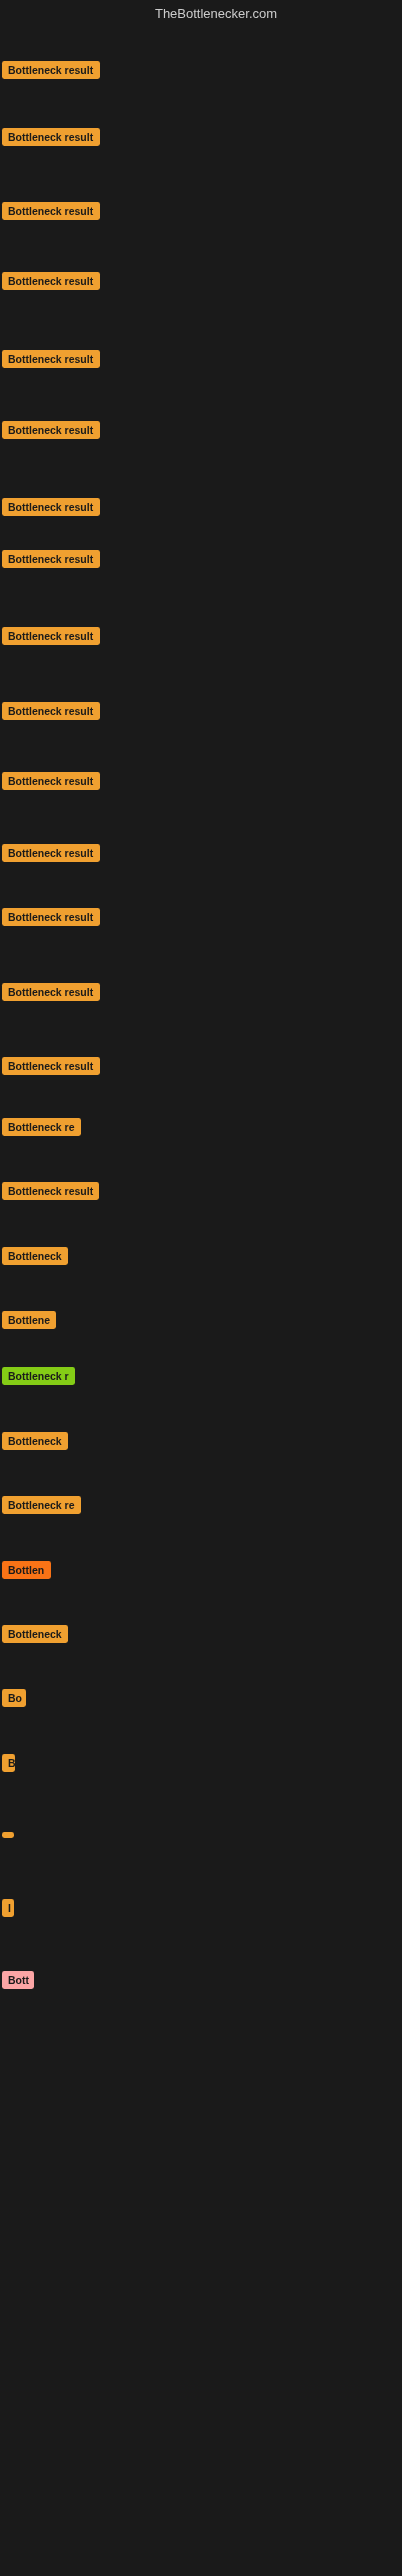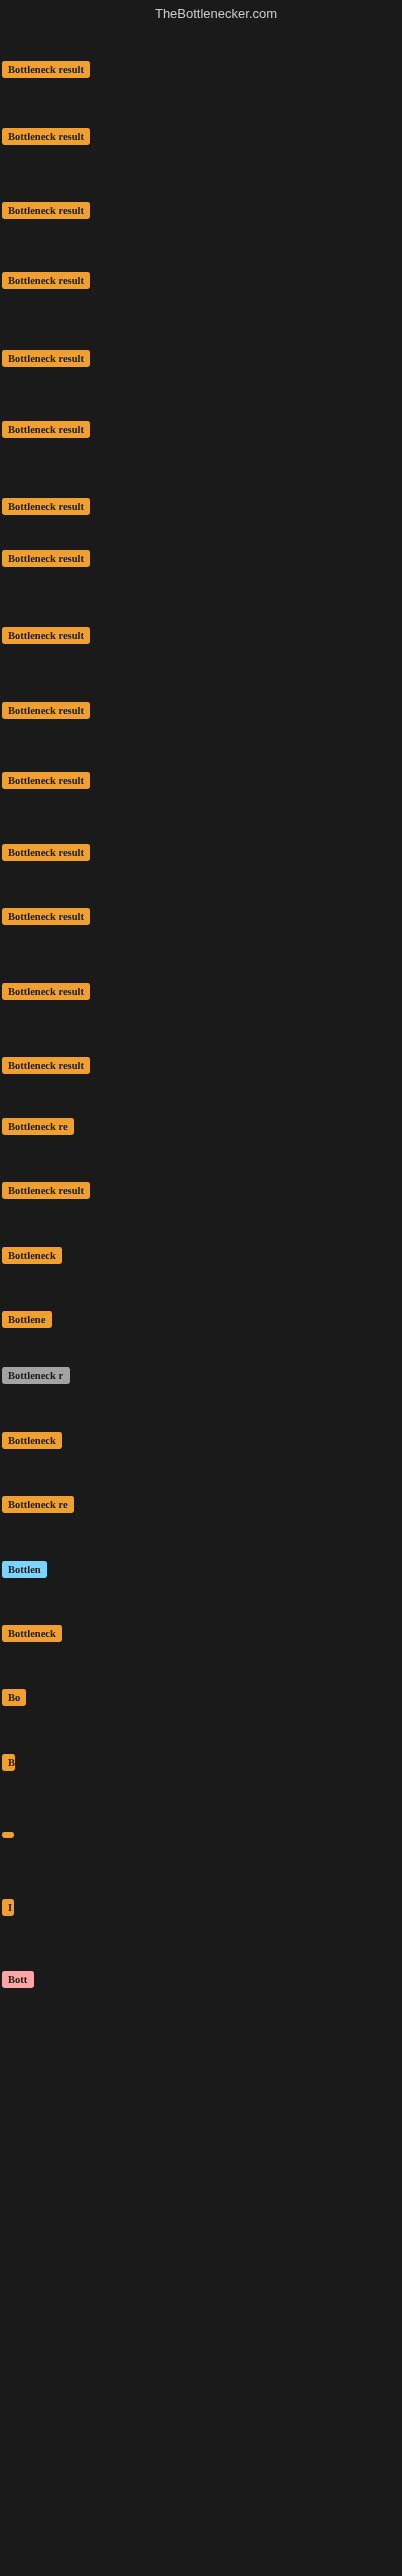--- a/index.html
+++ b/index.html
@@ -21,44 +21,44 @@
       padding: 6.4px 0 9.7px 0;
       font-weight: normal;
       margin-left: 29px;
     }
   </style>
 </head>
 <body>
 
 <div class="site-title">TheBottlenecker.com</div>
 
-<div id="items-container" style="position: relative; width: 321px; height: 2544px; font-family: Liberation Serif, serif;">
+<div id="items-container" style="position: relative; width: 321px; height: 2544px;">
 <div style="position: absolute; top: 30px; left: 1.6px;"><span style="display: inline-block; background-color: rgb(240, 160, 48); color: rgb(26, 26, 26); font-size: 10.5px; font-weight: bold; padding: 3.2px 6.4px; border-radius: 2.4px; overflow: hidden; max-width: 117px; white-space: nowrap;">Bottleneck result</span></div>
     <div style="position: absolute; top: 97px; left: 1.6px;"><span style="display: inline-block; background-color: rgb(240, 160, 48); color: rgb(26, 26, 26); font-size: 10.5px; font-weight: bold; padding: 3.2px 6.4px; border-radius: 2.4px; overflow: hidden; max-width: 117px; white-space: nowrap;">Bottleneck result</span></div>
     <div style="position: absolute; top: 171px; left: 1.6px;"><span style="display: inline-block; background-color: rgb(240, 160, 48); color: rgb(26, 26, 26); font-size: 10.5px; font-weight: bold; padding: 3.2px 6.4px; border-radius: 2.4px; overflow: hidden; max-width: 119px; white-space: nowrap;">Bottleneck result</span></div>
     <div style="position: absolute; top: 241px; left: 1.6px;"><span style="display: inline-block; background-color: rgb(240, 160, 48); color: rgb(26, 26, 26); font-size: 10.5px; font-weight: bold; padding: 3.2px 6.4px; border-radius: 2.4px; overflow: hidden; max-width: 119px; white-space: nowrap;">Bottleneck result</span></div>
     <div style="position: absolute; top: 319px; left: 1.6px;"><span style="display: inline-block; background-color: rgb(240, 160, 48); color: rgb(26, 26, 26); font-size: 10.5px; font-weight: bold; padding: 3.2px 6.4px; border-radius: 2.4px; overflow: hidden; max-width: 119px; white-space: nowrap;">Bottleneck result</span></div>
     <div style="position: absolute; top: 390px; left: 1.6px;"><span style="display: inline-block; background-color: rgb(240, 160, 48); color: rgb(26, 26, 26); font-size: 10.5px; font-weight: bold; padding: 3.2px 6.4px; border-radius: 2.4px; overflow: hidden; max-width: 117px; white-space: nowrap;">Bottleneck result</span></div>
     <div style="position: absolute; top: 467px; left: 1.6px;"><span style="display: inline-block; background-color: rgb(240, 160, 48); color: rgb(26, 26, 26); font-size: 10.5px; font-weight: bold; padding: 3.2px 6.4px; border-radius: 2.4px; overflow: hidden; max-width: 117px; white-space: nowrap;">Bottleneck result</span></div>
     <div style="position: absolute; top: 519px; left: 1.6px;"><span style="display: inline-block; background-color: rgb(240, 160, 48); color: rgb(26, 26, 26); font-size: 10.5px; font-weight: bold; padding: 3.2px 6.4px; border-radius: 2.4px; overflow: hidden; max-width: 119px; white-space: nowrap;">Bottleneck result</span></div>
     <div style="position: absolute; top: 596px; left: 1.6px;"><span style="display: inline-block; background-color: rgb(240, 160, 48); color: rgb(26, 26, 26); font-size: 10.5px; font-weight: bold; padding: 3.2px 6.4px; border-radius: 2.4px; overflow: hidden; max-width: 118px; white-space: nowrap;">Bottleneck result</span></div>
     <div style="position: absolute; top: 671px; left: 1.6px;"><span style="display: inline-block; background-color: rgb(240, 160, 48); color: rgb(26, 26, 26); font-size: 10.5px; font-weight: bold; padding: 3.2px 6.4px; border-radius: 2.4px; overflow: hidden; max-width: 116px; white-space: nowrap;">Bottleneck result</span></div>
     <div style="position: absolute; top: 741px; left: 1.6px;"><span style="display: inline-block; background-color: rgb(240, 160, 48); color: rgb(26, 26, 26); font-size: 10.5px; font-weight: bold; padding: 3.2px 6.4px; border-radius: 2.4px; overflow: hidden; max-width: 116px; white-space: nowrap;">Bottleneck result</span></div>
     <div style="position: absolute; top: 813px; left: 1.6px;"><span style="display: inline-block; background-color: rgb(240, 160, 48); color: rgb(26, 26, 26); font-size: 10.5px; font-weight: bold; padding: 3.2px 6.4px; border-radius: 2.4px; overflow: hidden; max-width: 113px; white-space: nowrap;">Bottleneck result</span></div>
     <div style="position: absolute; top: 877px; left: 1.6px;"><span style="display: inline-block; background-color: rgb(240, 160, 48); color: rgb(26, 26, 26); font-size: 10.5px; font-weight: bold; padding: 3.2px 6.4px; border-radius: 2.4px; overflow: hidden; max-width: 113px; white-space: nowrap;">Bottleneck result</span></div>
     <div style="position: absolute; top: 952px; left: 1.6px;"><span style="display: inline-block; background-color: rgb(240, 160, 48); color: rgb(26, 26, 26); font-size: 10.5px; font-weight: bold; padding: 3.2px 6.4px; border-radius: 2.4px; overflow: hidden; max-width: 105px; white-space: nowrap;">Bottleneck result</span></div>
     <div style="position: absolute; top: 1026px; left: 1.6px;"><span style="display: inline-block; background-color: rgb(240, 160, 48); color: rgb(26, 26, 26); font-size: 10.5px; font-weight: bold; padding: 3.2px 6.4px; border-radius: 2.4px; overflow: hidden; max-width: 101px; white-space: nowrap;">Bottleneck result</span></div>
     <div style="position: absolute; top: 1087px; left: 1.6px;"><span style="display: inline-block; background-color: rgb(240, 160, 48); color: rgb(26, 26, 26); font-size: 10.5px; font-weight: bold; padding: 3.2px 6.4px; border-radius: 2.4px; overflow: hidden; max-width: 85px; white-space: nowrap;">Bottleneck re</span></div>
     <div style="position: absolute; top: 1151px; left: 1.6px;"><span style="display: inline-block; background-color: rgb(240, 160, 48); color: rgb(26, 26, 26); font-size: 10.5px; font-weight: bold; padding: 3.2px 6.4px; border-radius: 2.4px; overflow: hidden; max-width: 97px; white-space: nowrap;">Bottleneck result</span></div>
     <div style="position: absolute; top: 1216px; left: 1.6px;"><span style="display: inline-block; background-color: rgb(240, 160, 48); color: rgb(26, 26, 26); font-size: 10.5px; font-weight: bold; padding: 3.2px 6.4px; border-radius: 2.4px; overflow: hidden; max-width: 72px; white-space: nowrap;">Bottleneck</span></div>
     <div style="position: absolute; top: 1280px; left: 1.6px; text-align: right;"><span style="display: inline-block; background-color: rgb(240, 160, 48); color: rgb(26, 26, 26); font-size: 10.5px; font-weight: bold; padding: 3.2px 6.4px; border-radius: 2.4px; overflow: hidden; max-width: 60px; white-space: nowrap;">Bottlene</span></div>
-    <div style="position: absolute; top: 1336px; left: 1.6px;"><span style="display: inline-block; background-color: #a3a3a3; color: rgb(26, 26, 26); font-size: 10.5px; font-weight: bold; padding: 3.2px 6.4px; border-radius: 2.4px; overflow: hidden; max-width: 76px; white-space: nowrap;">Bottleneck r</span></div>
+    <div style="position: absolute; top: 1336px; left: 1.6px;"><span style="display: inline-block; background-color: #84cc16; color: rgb(26, 26, 26); font-size: 10.5px; font-weight: bold; padding: 3.2px 6.4px; border-radius: 2.4px; overflow: hidden; max-width: 76px; white-space: nowrap;">Bottleneck r</span></div>
     <div style="position: absolute; top: 1401px; left: 1.6px;"><span style="display: inline-block; background-color: rgb(240, 160, 48); color: rgb(26, 26, 26); font-size: 10.5px; font-weight: bold; padding: 3.2px 6.4px; border-radius: 2.4px; overflow: hidden; max-width: 71px; white-space: nowrap;">Bottleneck</span></div>
     <div style="position: absolute; top: 1465px; left: 1.6px;"><span style="display: inline-block; background-color: rgb(240, 160, 48); color: rgb(26, 26, 26); font-size: 10.5px; font-weight: bold; padding: 3.2px 6.4px; border-radius: 2.4px; overflow: hidden; max-width: 81px; white-space: nowrap;">Bottleneck re</span></div>
-    <div style="position: absolute; top: 1530px; left: 1.6px;"><span style="display: inline-block; background-color: #7dd3fc; color: rgb(26, 26, 26); font-size: 10.5px; font-weight: bold; padding: 3.2px 6.4px; border-radius: 2.4px; overflow: hidden; max-width: 55px; white-space: nowrap;">Bottlen</span></div>
+    <div style="position: absolute; top: 1530px; left: 1.6px;"><span style="display: inline-block; background-color: #f97316; color: rgb(26, 26, 26); font-size: 10.5px; font-weight: bold; padding: 3.2px 6.4px; border-radius: 2.4px; overflow: hidden; max-width: 55px; white-space: nowrap;">Bottlen</span></div>
     <div style="position: absolute; top: 1594px; left: 1.6px;"><span style="display: inline-block; background-color: rgb(240, 160, 48); color: rgb(26, 26, 26); font-size: 10.5px; font-weight: bold; padding: 3.2px 6.4px; border-radius: 2.4px; overflow: hidden; max-width: 68px; white-space: nowrap;">Bottleneck</span></div>
     <div style="position: absolute; top: 1658px; left: 1.6px;"><span style="display: inline-block; background-color: rgb(240, 160, 48); color: rgb(26, 26, 26); font-size: 10.5px; font-weight: bold; padding: 3.2px 6.4px; border-radius: 2.4px; overflow: hidden; max-width: 24px; white-space: nowrap;">Bo</span></div>
     <div style="position: absolute; top: 1723px; left: 1.6px;"><span style="display: inline-block; background-color: rgb(240, 160, 48); color: rgb(26, 26, 26); font-size: 10.5px; font-weight: bold; padding: 3.2px 6.4px; border-radius: 2.4px; overflow: hidden; max-width: 13px; white-space: nowrap;">B</span></div>
     <div style="position: absolute; top: 1795px; left: 1.6px;"><span style="display: inline-block; background-color: rgb(240, 160, 48); color: rgb(26, 26, 26); font-size: 10.5px; font-weight: bold; padding: 3.2px 6.4px; border-radius: 2.4px; overflow: hidden; max-width: 6.4px; white-space: nowrap;"></span></div>
     <div style="position: absolute; top: 1868px; left: 1.6px;"><span style="display: inline-block; background-color: rgb(240, 160, 48); color: rgb(26, 26, 26); font-size: 10.5px; font-weight: bold; padding: 3.2px 6.4px; border-radius: 2.4px; overflow: hidden; max-width: 6.4px; white-space: nowrap;">I</span></div>
     <div style="position: absolute; top: 1940px; left: 1.6px;"><span style="display: inline-block; background-color: #fca5a5; color: rgb(26, 26, 26); font-size: 10.5px; font-weight: bold; padding: 3.2px 6.4px; border-radius: 2.4px; overflow: hidden; max-width: 32px; white-space: nowrap;">Bott</span></div>
   </div>
 
 
 </body></html>

